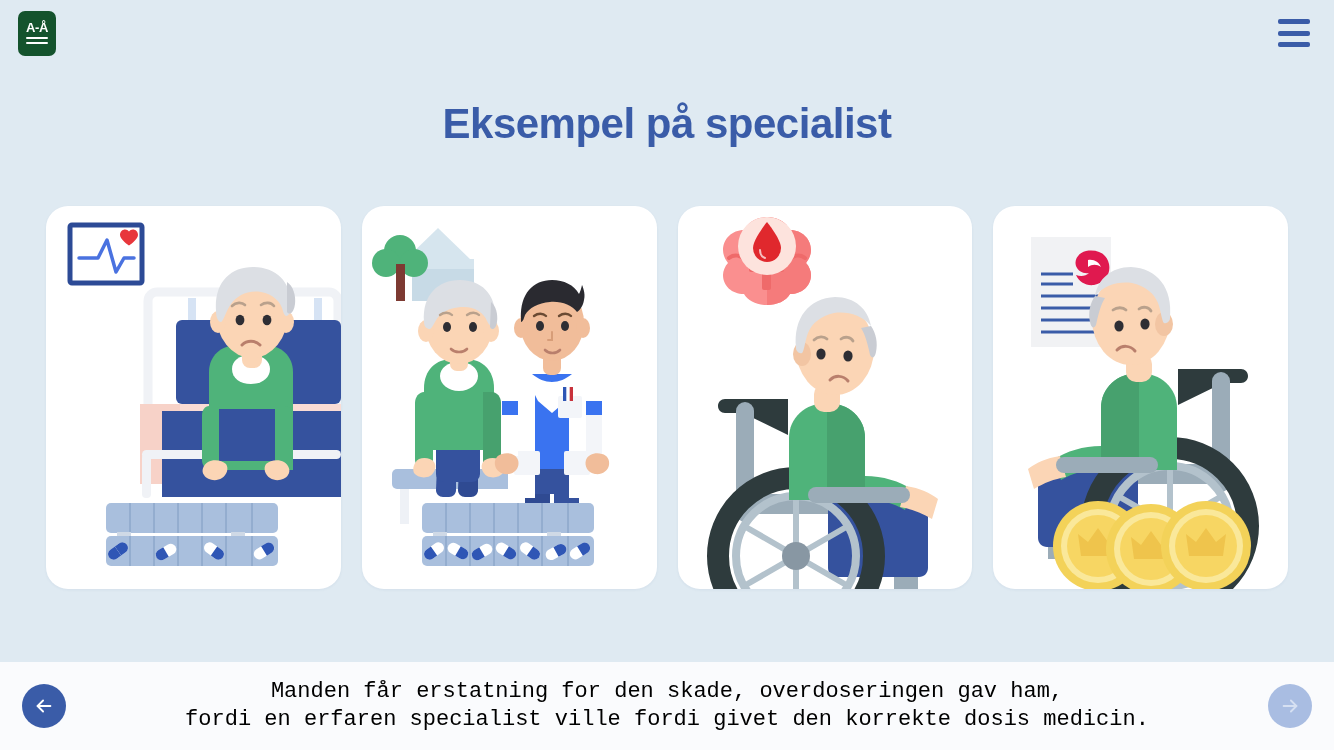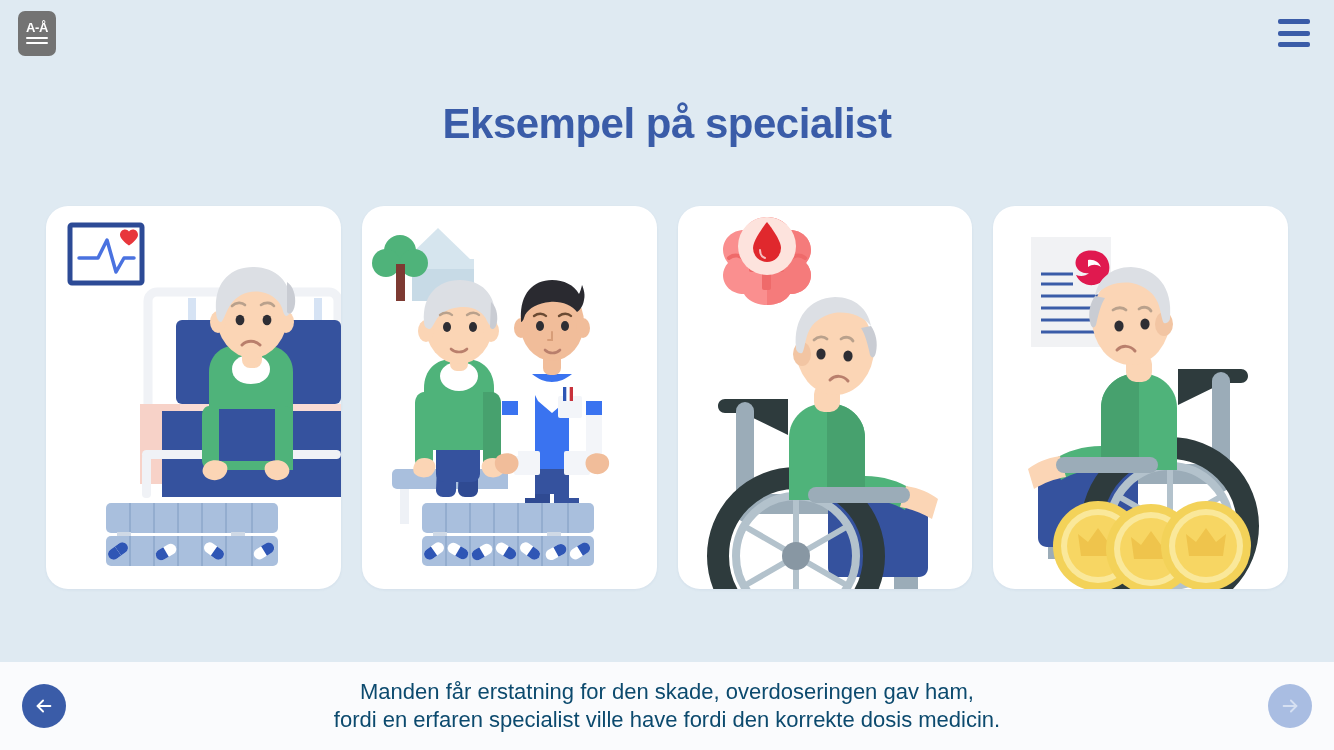--- a/index.html
+++ b/index.html
@@ -11,21 +11,21 @@
   body { background: #dfeaf2; position: relative; }
 
   
   .header {
     position: absolute; top: 0; left: 0; width: 1334px; height: 66px;
     z-index: 20;
   }
   .logo {
     position: absolute; left: 18px; top: 11px;
     width: 38px; height: 45px;
-    background: #737373; border-radius: 7px;
+    background: #14532d; border-radius: 7px;
     display: flex; flex-direction: column;
     align-items: center; justify-content: center;
   }
   .logo-text {
     color: #ffffff; font-size: 13px; font-weight: 700;
     letter-spacing: -0.3px; line-height: 1; margin-bottom: 3px;
   }
   .logo-lines { width: 22px; }
   .logo-lines i {
     display: block; height: 2px; background: #ffffff;
@@ -65,22 +65,22 @@
 
   
   .footer {
     position: absolute; left: 0; top: 662px;
     width: 1334px; height: 88px;
     background: #fafbfd;
   }
   .caption {
     position: absolute; left: 120px; top: 16px; width: 1094px;
     text-align: center;
-    font-family: Liberation Sans, sans-serif;
-    font-size: 22px; line-height: 28px; color: #0c4a6e;
+    font-family: Liberation Mono, monospace;
+    font-size: 22px; line-height: 28px; color: #000000;
   }
   .nav-btn {
     position: absolute; top: 684px;
     width: 44px; height: 44px; border-radius: 50%;
     border: none; cursor: pointer;
     display: flex; align-items: center; justify-content: center;
   }
   .nav-prev { left: 22px; background: #3a5ca8; }
   .nav-next { right: 22px; background: #a9bde2; cursor: default; }
   .nav-btn svg { display: block; }
@@ -498,21 +498,21 @@
         </g>
       </g>
     </svg>
   </div>
 
 </div>
 
 <div class="footer">
   <div class="caption">
     <div>Manden får erstatning for den skade, overdoseringen gav ham,</div>
-    <div>fordi en erfaren specialist ville have fordi den korrekte dosis medicin.</div>
+    <div>fordi en erfaren specialist ville fordi givet den korrekte dosis medicin.</div>
   </div>
 </div>
 
 <button class="nav-btn nav-prev" aria-label="Forrige">
   <svg width="22" height="22" viewBox="0 0 24 24" fill="none" stroke="#ffffff" stroke-width="2" stroke-linecap="round" stroke-linejoin="round">
     <line x1="19" y1="12" x2="5" y2="12"></line>
       <polyline points="11 18 5 12 11 6"></polyline>
   </svg>
 </button>
 

